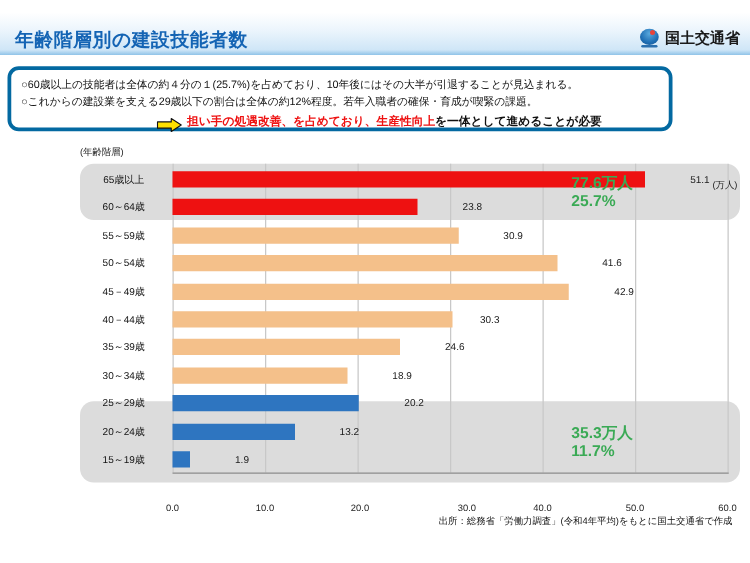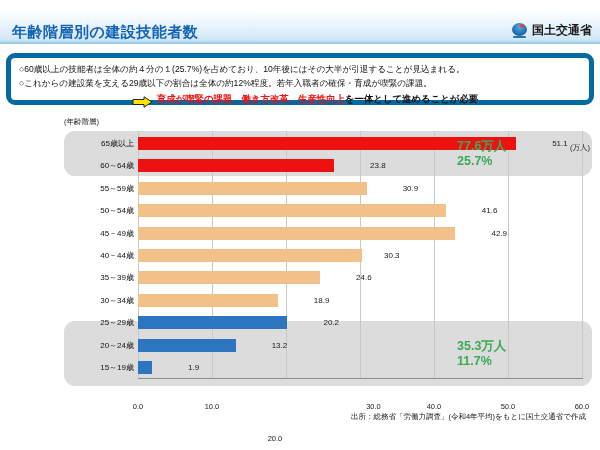--- a/index.html
+++ b/index.html
@@ -36,22 +36,22 @@
     border-radius: 50%; background: #e8433a;
   }
   .logo-mark .bar {
     position: absolute; left: 1px; top: 13px; width: 13px; height: 1.5px;
     background: #2a6fae; border-radius: 1px;
   }
   .logo-text { font-size: 12px; font-weight: bold; color: #1a1a1a; white-space: nowrap; }
 
   
   .callout {
-    position: absolute; left: 6px; top: 53px; width: 588px; height: 52px;
-    border: 5px solid #0369a1; border-radius: 9px; background: #fff;
+    position: absolute; left: 6px; top: 53px; width: 532px; height: 52px;
+    border: 3px solid #0369a1; border-radius: 9px; background: #fff;
   }
   .callout-line {
     position: absolute; left: 8px; font-size: 8.6px; color: #111; white-space: nowrap;
   }
   .cl1 { top: 6px; }
   .cl2 { top: 20px; }
   .cl3 { top: 35px; left: 0; width: 588px; text-align: center; }
   .arrow-ico {
     display: inline-block; position: relative; top: 2px;
     width: 21px; height: 12px; margin-right: 4px; vertical-align: middle;
@@ -84,21 +84,21 @@
     position: absolute; left: 74px; top: 247px; width: 445px; height: 1px; background: #8c8c8c;
   }
 
   
   .rows { position: absolute; left: 0; top: 0; width: 528px; height: 247px; }
   .row {
     position: absolute; left: 0; width: 528px; height: 19px;
     display: flex; align-items: center;
   }
   .row-label {
-    position: absolute; left: 0; width: 70px; text-align: right;
+    position: absolute; left: 0; width: 70px; text-align: center;
     font-size: 8px; color: #111; white-space: nowrap;
   }
   .bar {
     position: absolute; left: 74px; height: 13px;
   }
   .bar-val {
     position: absolute; font-size: 8px; color: #1a1a1a; white-space: nowrap; padding-left: 32px;
   }
 
   
@@ -141,21 +141,21 @@
   </div>
 
   <div class="callout">
     <div class="callout-line cl1">○60歳以上の技能者は全体の約４分の１(25.7%)を占めており、10年後にはその大半が引退することが見込まれる。</div>
     <div class="callout-line cl2">○これからの建設業を支える29歳以下の割合は全体の約12%程度。若年入職者の確保・育成が喫緊の課題。</div>
     <div class="callout-line cl3">
       <span class="arrow-ico">
         <svg width="21" height="12" viewBox="0 0 21 12">
           <polygon points="1,3.5 12,3.5 12,0.8 20,6 12,11.2 12,8.5 1,8.5" fill="#ffe100" stroke="#111" stroke-width="0.9" stroke-linejoin="round"></polygon>
         </svg>
-      </span><span class="red-bold">育成が喫緊の課題、働き方改革、生産性向上</span><span class="blk-bold">を一体として進めることが必要</span>
+      </span><span class="red-bold">担い手の処遇改善、を占めており、生産性向上</span><span class="blk-bold">を一体として進めることが必要</span>
     </div>
   </div>
 
   <div class="chart-box">
     <div class="axis-unit-y">(年齢階層)</div>
 
     <div class="plot-zone">
       <div class="band band-top"></div>
       <div class="band band-bottom"></div>
 
@@ -233,21 +233,21 @@
         <div>25.7%</div>
       </div>
       <div class="annot annot-bottom">
         <div>35.3万人</div>
         <div>11.7%</div>
       </div>
 
       <div class="xaxis">
           <span class="xtick" style="left: 74px;">0.0</span>
           <span class="xtick" style="left: 148px;">10.0</span>
-          <span class="xtick" style="left: 211px; margin-top: 32px;">20.0</span>
+          <span class="xtick" style="left: 224px;">20.0</span>
           <span class="xtick" style="left: 296px; padding-left: 27px;">30.0</span>
           <span class="xtick" style="left: 370px;">40.0</span>
           <span class="xtick" style="left: 444px;">50.0</span>
           <span class="xtick" style="left: 518px;">60.0</span>
         </div>
       <div class="xunit">(万人)</div>
     </div>
 
     <div class="source">出所：総務省「労働力調査」(令和4年平均)をもとに国土交通省で作成</div>
   </div>

